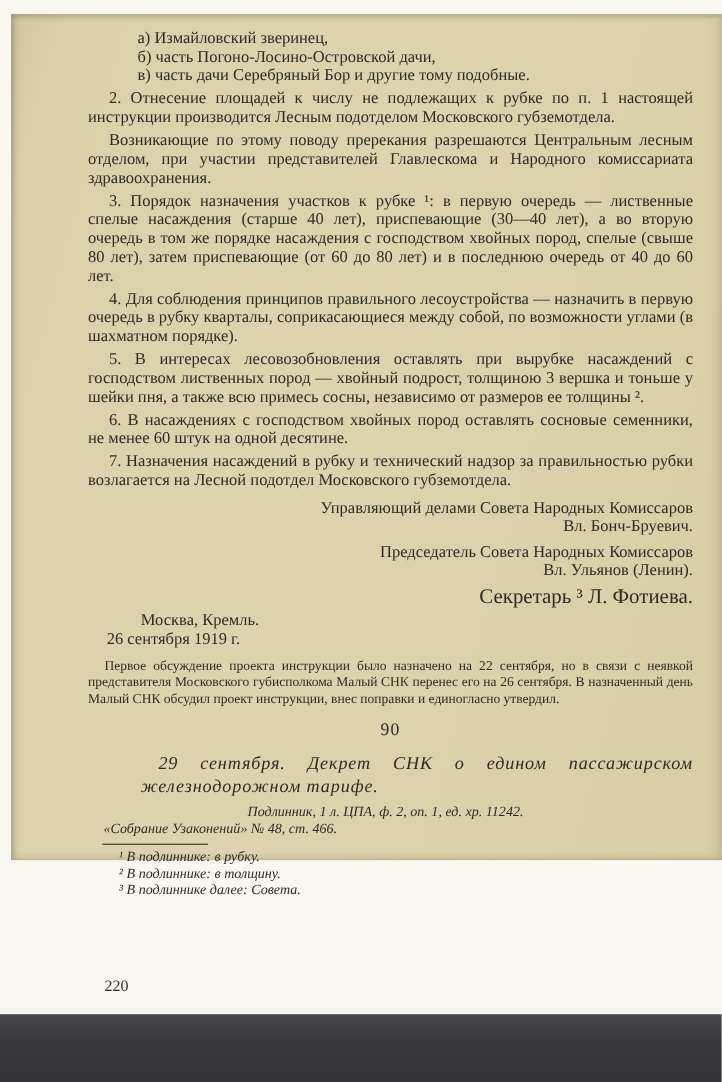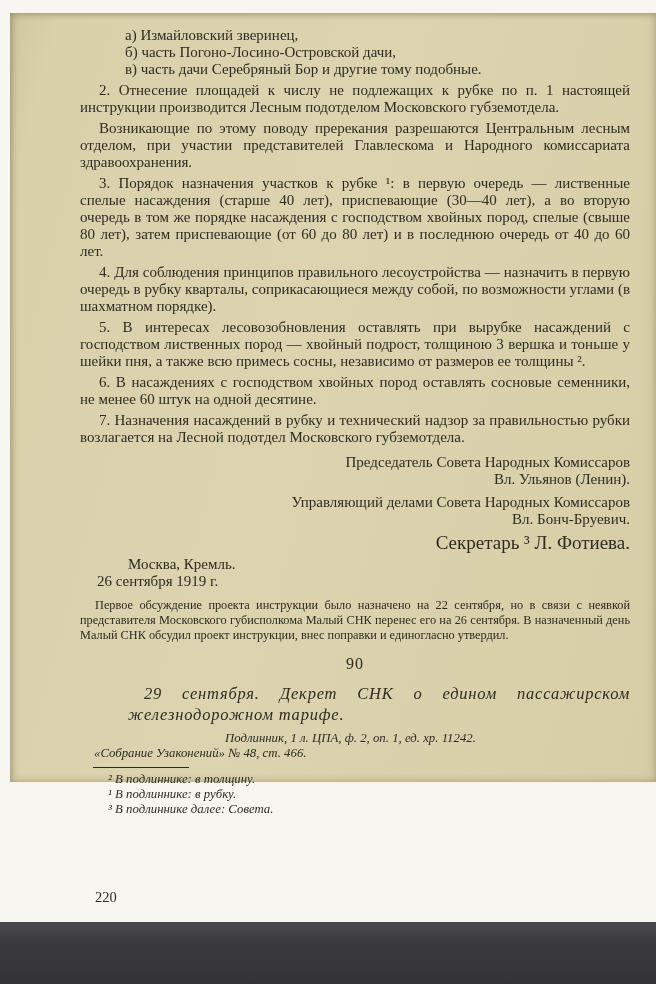--- a/index.html
+++ b/index.html
@@ -55,26 +55,26 @@
     <div class="para">2. Отнесение площадей к числу не подлежащих к рубке по п. 1 настоящей инструкции производится Лесным подотделом Московского губземотдела.</div>
     <div class="para">Возникающие по этому поводу пререкания разрешаются Центральным лесным отделом, при участии представителей Главлескома и Народного комиссариата здравоохранения.</div>
     <div class="para">3. Порядок назначения участков к рубке ¹: в первую очередь — лиственные спелые насаждения (старше 40 лет), приспевающие (30—40 лет), а во вторую очередь в том же порядке насаждения с господством хвойных пород, спелые (свыше 80 лет), затем приспевающие (от 60 до 80 лет) и в последнюю очередь от 40 до 60 лет.</div>
     <div class="para">4. Для соблюдения принципов правильного лесоустройства — назначить в первую очередь в рубку кварталы, соприкасающиеся между собой, по возможности углами (в шахматном порядке).</div>
     <div class="para">5. В интересах лесовозобновления оставлять при вырубке насаждений с господством лиственных пород — хвойный подрост, толщиною 3 вершка и тоньше у шейки пня, а также всю примесь сосны, независимо от размеров ее толщины ².</div>
     <div class="para">6. В насаждениях с господством хвойных пород оставлять сосновые семенники, не менее 60 штук на одной десятине.</div>
     <div class="para">7. Назначения насаждений в рубку и технический надзор за правильностью рубки возлагается на Лесной подотдел Московского губземотдела.</div>
 
     <div class="sigs">
       <div class="sig">
+        <div>Управляющий делами Совета Народных Комиссаров</div>
+        <div>Вл. Бонч-Бруевич.</div>
+      </div>
+      <div class="sig">
         <div>Председатель Совета Народных Комиссаров</div>
         <div>Вл. Ульянов (Ленин).</div>
-      </div>
-      <div class="sig">
-        <div>Управляющий делами Совета Народных Комиссаров</div>
-        <div>Вл. Бонч-Бруевич.</div>
       </div>
     </div>
     <div class="secretary">Секретарь ³ Л. Фотиева.</div>
 
     <div class="place">
       <span class="p0">Москва, Кремль.</span>
       <span class="p1">26 сентября 1919 г.</span>
     </div>
 
     <div class="note">Первое обсуждение проекта инструкции было назначено на 22 сентября, но в связи с неявкой представителя Московского губисполкома Малый СНК перенес его на 26 сентября. В назначенный день Малый СНК обсудил проект инструкции, внес поправки и единогласно утвердил.</div>
@@ -84,22 +84,22 @@
     <div class="heading">29 сентября. Декрет СНК о едином пассажирском железнодорожном тарифе.</div>
 
     <div class="source">
       <span class="s0">Подлинник, 1 л. ЦПА, ф. 2, оп. 1, ед. хр. 11242.</span>
       <span class="s2">«Собрание Узаконений» № 48, ст. 466.</span>
     </div>
 
     <div class="fn-divider"></div>
 
     <div class="footnotes">
+      <div>¹ В подлиннике: в рубку.</div>
       <div>² В подлиннике: в толщину.</div>
-      <div>¹ В подлиннике: в рубку.</div>
       <div>³ В подлиннике далее: Совета.</div>
     </div>
 
   </div>
 
   <div class="pagenum">220</div>
 </div>
 
 <div class="bottom-band"></div>
 

